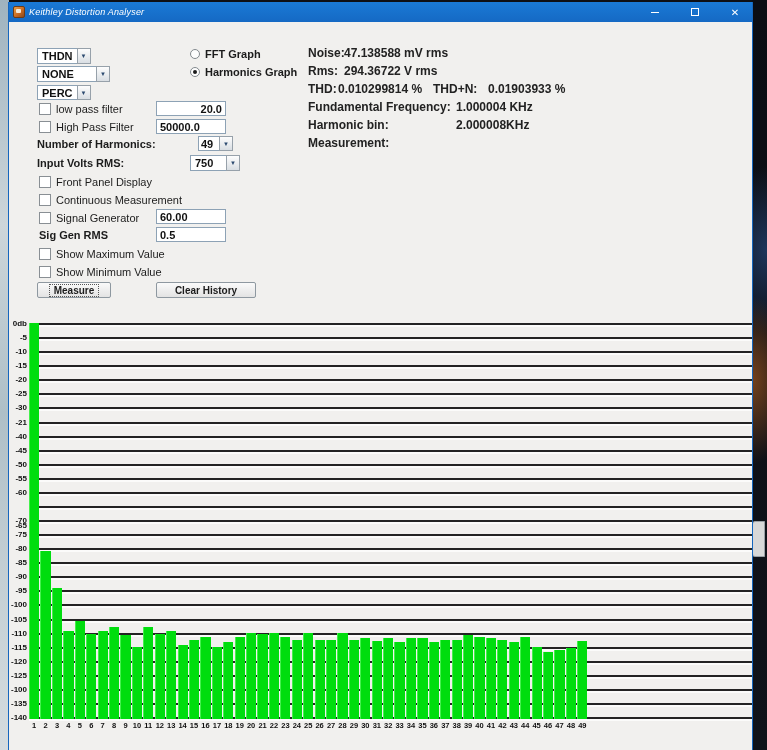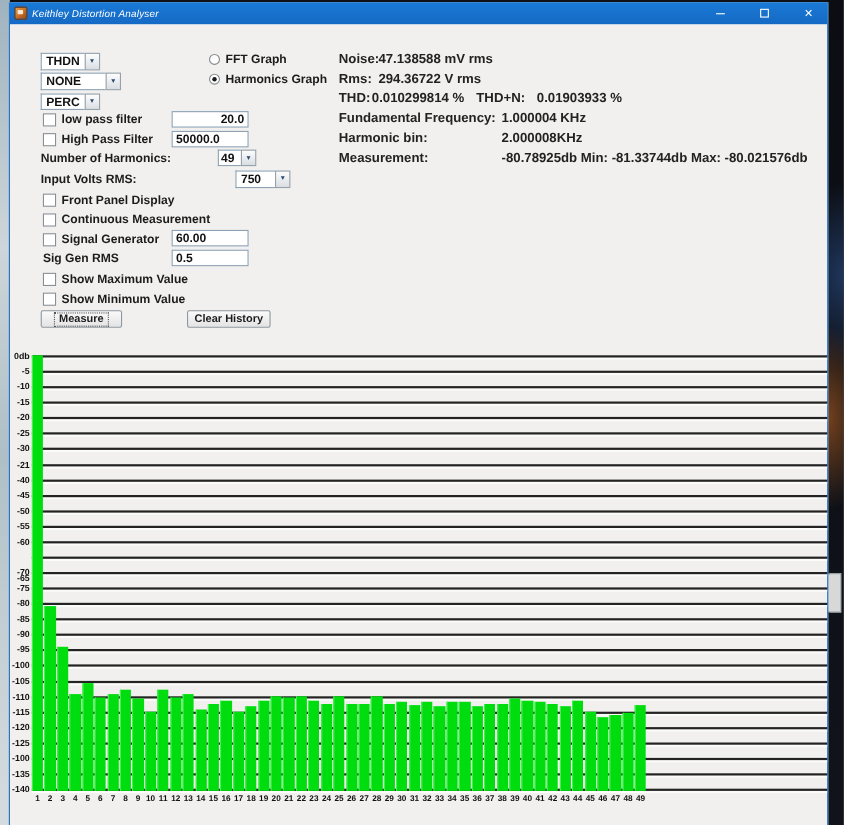--- a/index.html
+++ b/index.html
@@ -65,21 +65,21 @@
     font-size:11px; font-weight:bold; color:#111;
     display:flex; align-items:center; padding:0 4px;
   }
   .combo .carrow {
     width:14px; background:linear-gradient(180deg,#fdfdfd,#d9dee3);
     border:1px solid #97a1aa; display:flex; align-items:center; justify-content:center;
     font-size:6px; color:#2c4a70;
   }
   .cb { position:absolute; display:flex; align-items:center; gap:5px; height:13px; }
   .cb .box { width:12px; height:12px; background:#fff; border:1px solid #898f94; flex:none; }
-  .cb .cblabel { font-size:11px; font-weight:bold; color:#1c1c1c; white-space:nowrap; }
+  .cb .cblabel { font-size:11px; font-weight:normal; color:#1c1c1c; white-space:nowrap; }
   .radio { position:absolute; display:flex; align-items:center; gap:5px; height:12px; }
   .radio .circle {
     width:10px; height:10px; border-radius:50%; background:#fdfdfd;
     border:1px solid #83898e; flex:none; position:relative;
   }
   .radio.selected .circle::after {
     content:""; position:absolute; left:2px; top:2px; width:4px; height:4px;
     border-radius:50%; background:#1b1b1b;
   }
   .radio .rlabel { font-size:11px; font-weight:bold; color:#1c1c1c; white-space:nowrap; }
@@ -162,21 +162,21 @@
   </div>
   <input class="tfield" style="left: 147px; top: 117px;" value="50000.0">
 
   <span class="label" style="left:28px; top:136px;">Number of Harmonics:</span>
   <div class="combo" style="left:189px; top:134px; height:15px;">
     <span class="cfield" style="width:21px; padding:0 2px;">49</span>
     <span class="carrow">▼</span>
   </div>
 
   <span class="label" style="left:28px; top:155px;">Input Volts RMS:</span>
-  <div class="combo" style="left:205px; top:153px;">
+  <div class="combo" style="left:181px; top:153px;">
     <span class="cfield" style="width:36px;">750</span>
     <span class="carrow">▼</span>
   </div>
 
   <div class="cb" style="left:30px; top:173px;">
     <span class="box"></span>
     <span class="cblabel">Front Panel Display</span>
   </div>
   <div class="cb" style="left:30px; top:191px;">
     <span class="box"></span>
@@ -196,21 +196,21 @@
     <span class="cblabel">Show Maximum Value</span>
   </div>
   <div class="cb" style="left:30px; top:263px;">
     <span class="box"></span>
     <span class="cblabel">Show Minimum Value</span>
   </div>
 
   <div class="btn focused" style="left:28px; top:280px; width:74px;">
     <span class="btn-inner">Measure</span>
   </div>
-  <div class="btn" style="left:161px; top:280px; width:76px;">
+  <div class="btn" style="left:147px; top:280px; width:100px;">
     <span class="btn-inner">Clear History</span>
   </div>
 
   <span class="readout" style="left:299px; top:44px;">Noise:</span>
   <span class="readout" style="left:335px; top:44px;">47.138588 mV rms</span>
 
   <span class="readout" style="left:299px; top:62px;">Rms:</span>
   <span class="readout" style="left:335px; top:62px;">294.36722 V rms</span>
 
   <span class="readout" style="left:299px; top:80px;">THD:</span>
@@ -218,21 +218,20 @@
   <span class="readout" style="left:424px; top:80px;">THD+N:</span>
   <span class="readout" style="left:479px; top:80px;">0.01903933 %</span>
 
   <span class="readout" style="left:299px; top:98px;">Fundamental Frequency:</span>
   <span class="readout" style="left:447px; top:98px;">1.000004 KHz</span>
 
   <span class="readout" style="left:299px; top:116px;">Harmonic bin:</span>
   <span class="readout" style="left:447px; top:116px;">2.000008KHz</span>
 
   <span class="readout" style="left:299px; top:134px;">Measurement:</span>
-  <span class="readout" style="left:447px; top:134px;">-80.78925db Min: -81.33744db Max: -80.021576db</span>
 
   <div id="chart">
       <div class="gridline" style="top: 321px;"></div>
       <div class="ylabel" style="top: 317px;">0db</div>
       <div class="gridline" style="top: 335px;"></div>
       <div class="ylabel" style="top: 331px;">-5</div>
       <div class="gridline" style="top: 349px;"></div>
       <div class="ylabel" style="top: 345px;">-10</div>
       <div class="gridline" style="top: 363px;"></div>
       <div class="ylabel" style="top: 359px;">-15</div>

